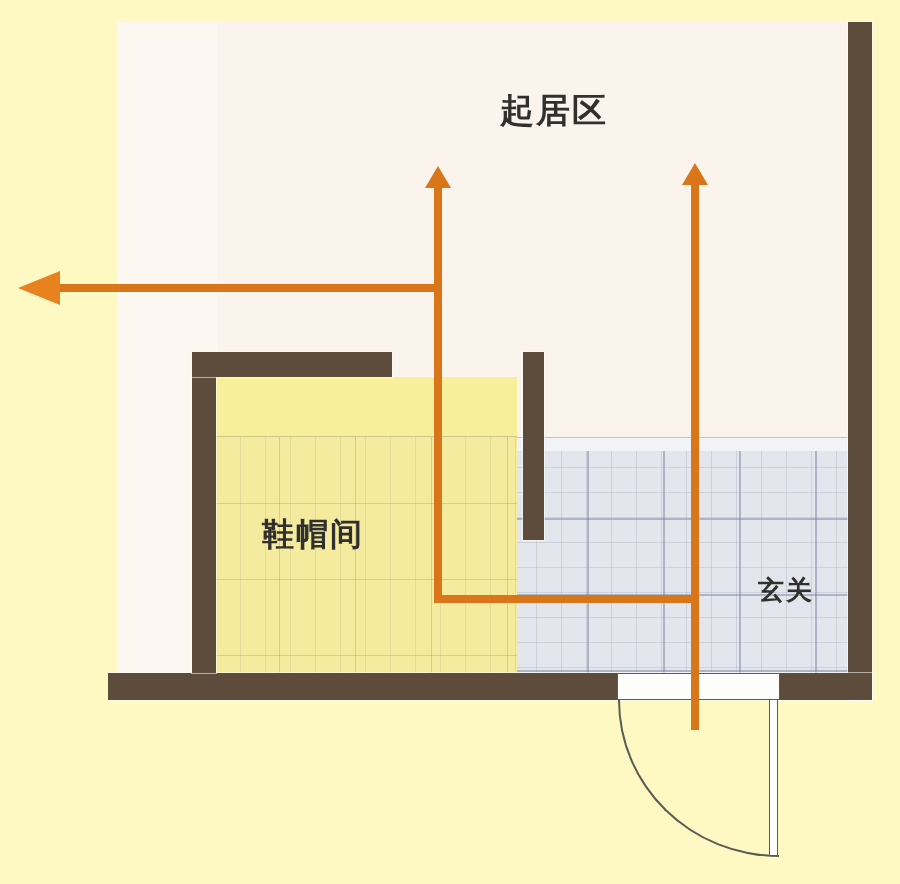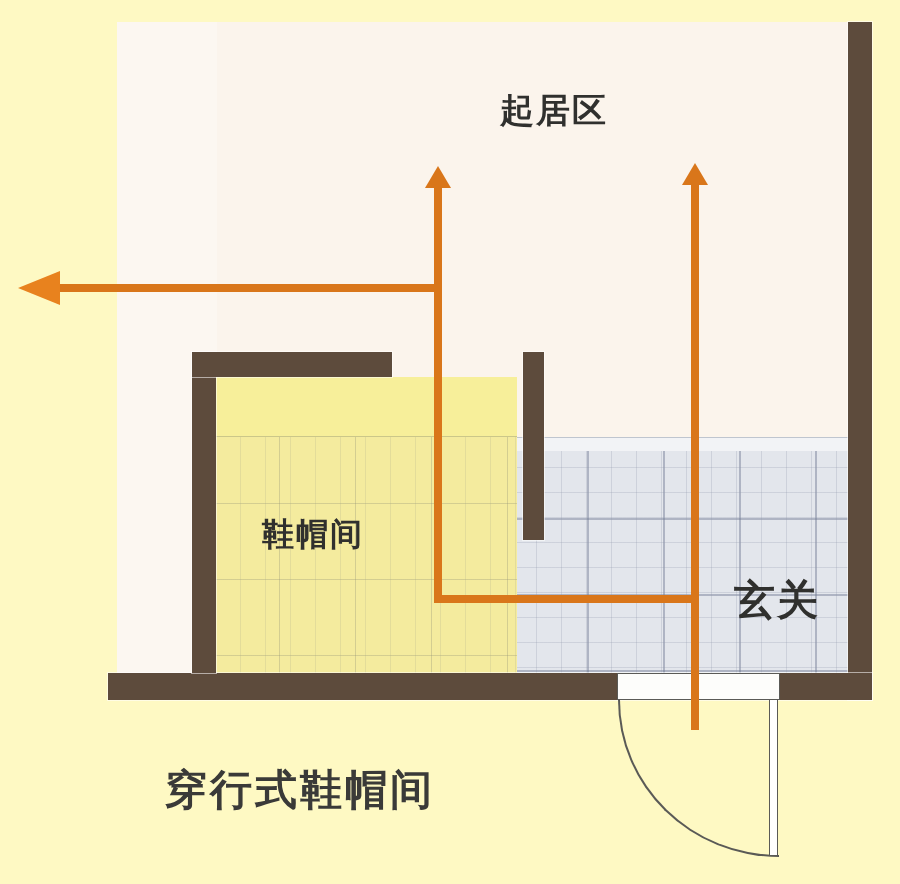--- a/index.html
+++ b/index.html
@@ -151,21 +151,21 @@
 
   
   .label {
     color: #30302e;
     font-weight: 700;
     letter-spacing: 2px;
     white-space: nowrap;
   }
   .label-living { left: 500px; top: 88px;  font-size: 34px; }
   .label-closet { left: 262px; top: 513px; font-size: 32px; }
-  .label-foyer  { left: 734px; top: 573px; font-size: 41px; }
+  .label-foyer  { left: 758px; top: 573px; font-size: 26px; }
   .caption {
     left: 165px; top: 762px;
     color: #3a3a38;
     font-size: 42px;
     font-weight: 700;
     letter-spacing: 3px;
     white-space: nowrap;
   }
 </style>
 </head>
@@ -205,15 +205,14 @@
   <div class="abs arrow-head-up head-v-main"></div>
   <div class="abs arrow-line h-mid"></div>
 
   <div class="abs arrow-line v-right"></div>
   <div class="abs arrow-head-up head-v-right"></div>
 
   <div class="abs label label-living">起居区</div>
   <div class="abs label label-closet">鞋帽间</div>
   <div class="abs label label-foyer">玄关</div>
 
-  <div class="abs caption">穿行式鞋帽间</div>
 
 </div>
 
 </body></html>

